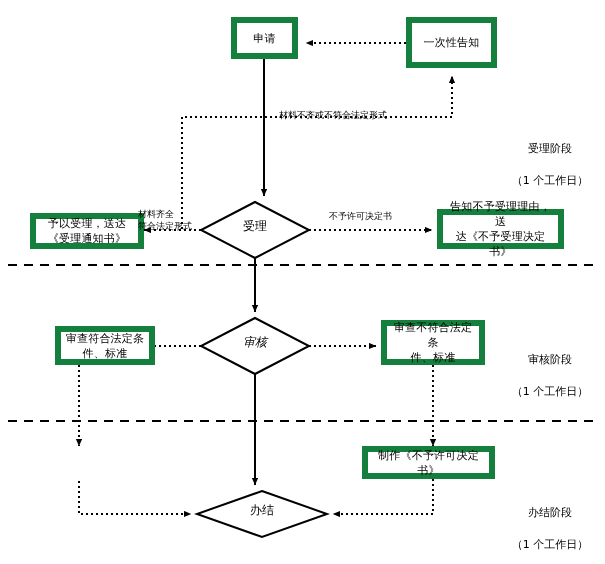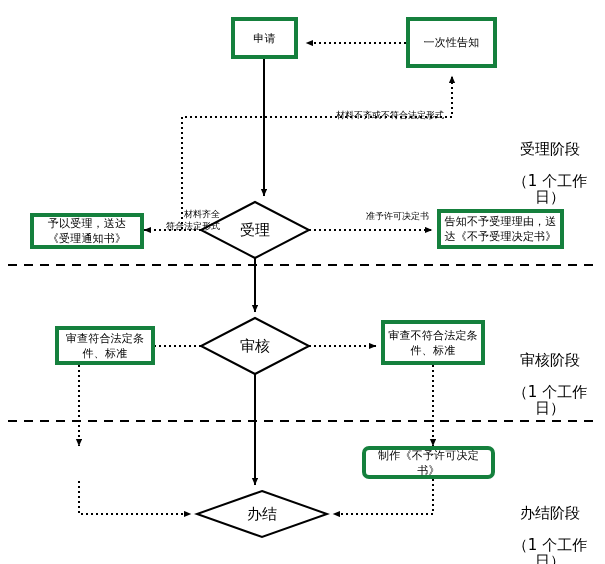--- a/index.html
+++ b/index.html
@@ -34,52 +34,51 @@
     justify-content: center;
     text-align: center;
     font-size: 11px;
     line-height: 15px;
     letter-spacing: 0.2px;
     color: #000000;
     background: #ffffff;
     z-index: 3;
   }
   .node.box {
-    border: 4px solid #15803d;
+    border: 6px solid #15803d;
   }
   .node .txt {
     display: block;
     padding: 0 3px;
     white-space: pre-line;
   }
   .diamond-label {
     position: absolute;
     display: flex;
-    align-items: center;
     justify-content: center;
-    font-size: 15px;
+    font-size: 12px;
     line-height: 14px;
     color: #000000;
     z-index: 4;
     pointer-events: none;
   }
   .edge-label {
     position: absolute;
     font-size: 9px;
     line-height: 12px;
     color: #000000;
-    text-align: right;
+    text-align: left;
     white-space: pre-line;
     z-index: 4;
     background: transparent;
     font-family: Liberation Serif, serif;
   }
   .stage-label {
     position: absolute;
-    font-size: 15px;
+    font-size: 11px;
     line-height: 16px;
     text-align: center;
     color: #000000;
     white-space: pre-line;
     z-index: 4;
   }
 </style>
 </head>
 <body>
 
@@ -151,47 +150,47 @@
     <span class="txt">审查符合法定条
 件、标准</span>
   </div>
 
   <div class="node box" style="left:381px; top:320px; width:104px; height:45px;">
     <span class="txt">审查不符合法定条
 件、标准</span>
   </div>
 
 
-  <div class="node box" style="left:362px; top:446px; width:133px; height:33px;border-radius:7px;">
+  <div class="node box" style="left:362px; top:446px; width:133px; height:33px;">
     <span class="txt">制作《不予许可决定书》</span>
   </div>
 
   <div class="diamond-label" style="left:225px; top:219px; width:60px; height:22px;">
     <span>受理</span>
   </div>
 
-  <div class="diamond-label" style="left:225px; top:335px; width:60px; height:22px;">
+  <div class="diamond-label" style="left:225px; top:335px; width:60px; height:22px;font-style:italic;">
     <span>审核</span>
   </div>
 
   <div class="diamond-label" style="left:232px; top:503px; width:60px; height:22px;">
     <span>办结</span>
   </div>
 
   <div class="edge-label" style="left:279px; top:97px; width:165px;">
     <span>材料不齐或不符合法定形式</span>
   </div>
 
   <div class="edge-label" style="left:138px; top:196px; width:82px;">
     <span>材料齐全
 符合法定形式</span>
   </div>
 
   <div class="edge-label" style="left:329px; top:198px; width:100px;">
-    <span>准予许可决定书</span>
+    <span>不予许可决定书</span>
   </div>
 
   <div class="stage-label" style="left:500px; top:125px; width:100px;">
     <span>受理阶段</span><br>
     <span>（1 个工作日）</span>
   </div>
 
   <div class="stage-label" style="left:500px; top:336px; width:100px;">
     <span>审核阶段</span><br>
     <span>（1 个工作日）</span>

